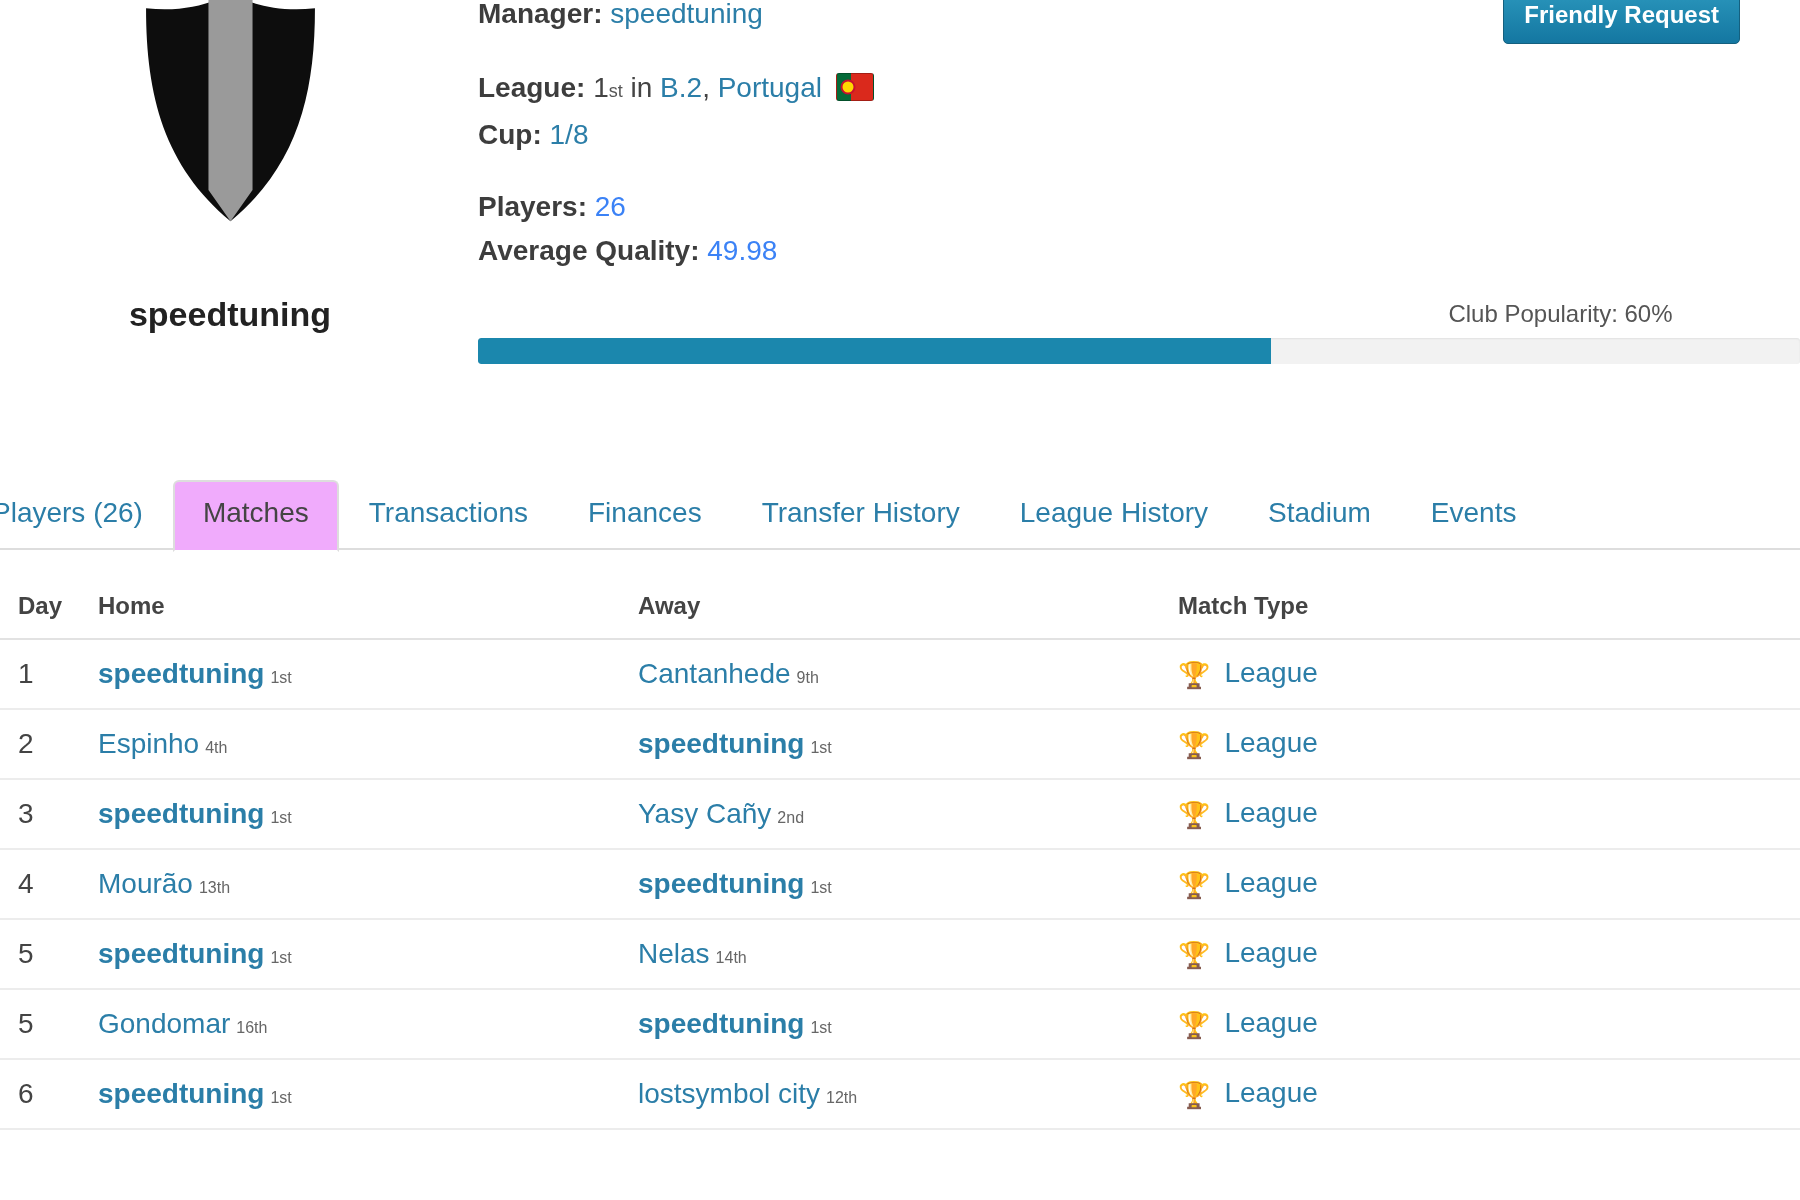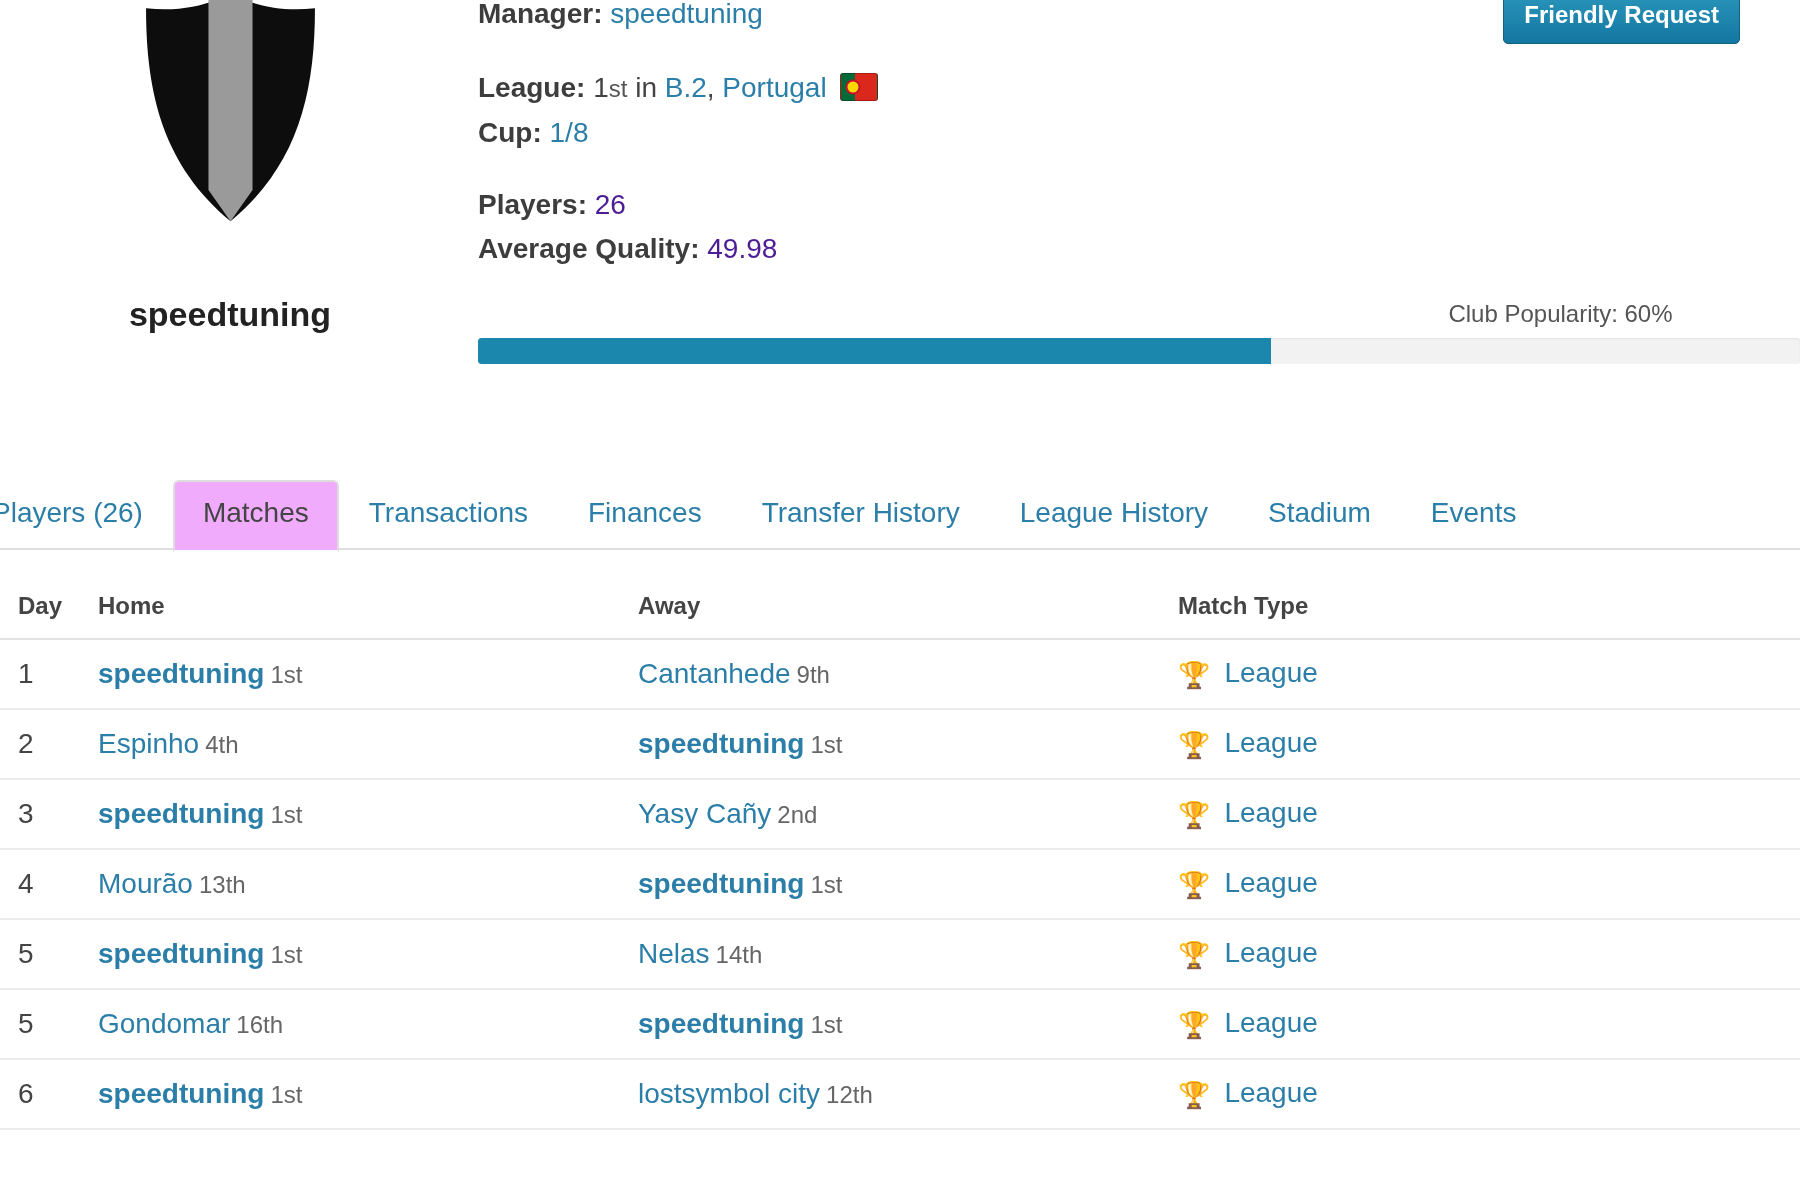--- a/index.html
+++ b/index.html
@@ -26,23 +26,23 @@
     letter-spacing:0px;
     white-space:nowrap;
   }
 
   .info-col{position:absolute;left:478px;top:-8px;width:1000px;}
   .info-line{
     font-size:28px;line-height:44px;color:#444;
     white-space:nowrap;
   }
   .info-line .lbl{font-weight:bold;color:#3d3d3d;}
-  .info-line .val{color:#4c1d95;}
+  .info-line .val{color:#3b82f6;}
   a.lnk{color:#2b7ea8;text-decoration:none;}
-  .ord{font-size:24px;color:#555;}
+  .ord{font-size:18px;color:#555;}
   .gap-sm{height:30px;}
   .gap-md{height:28px;}
 
   .flag{
     display:inline-block;width:36px;height:26px;
     vertical-align:-4px;margin-left:6px;
     border-radius:3px;overflow:hidden;position:relative;
     border:1px solid rgba(0,0,0,.25);
     background:linear-gradient(to right,#046a38 0 40%, #da291c 40% 100%);
   }
@@ -130,21 +130,21 @@
     border-bottom:2px solid #ececec;
     color:#444;vertical-align:middle;
   }
   .c-day{width:80px;padding-left:18px !important;color:#555;}
   .c-home{width:540px;margin-left:44px;}
   .c-away{width:540px;}
   .c-type{}
   th.c-day{padding-left:18px;}
   .team{color:#2b7ea8;text-decoration:none;}
   .team.me{font-weight:bold;}
-  .rank{font-size:24px;color:#666;margin-left:6px;}
+  .rank{font-size:16px;color:#666;margin-left:6px;}
   .trophy{font-size:26px;margin-right:14px;vertical-align:-2px;}
   .mtype{color:#2b7ea8;}
 </style>
 </head>
 <body>
 
 <div class="club-header">
 
   <div class="crest-col">
     <svg class="crest" viewBox="0 0 100 128">

